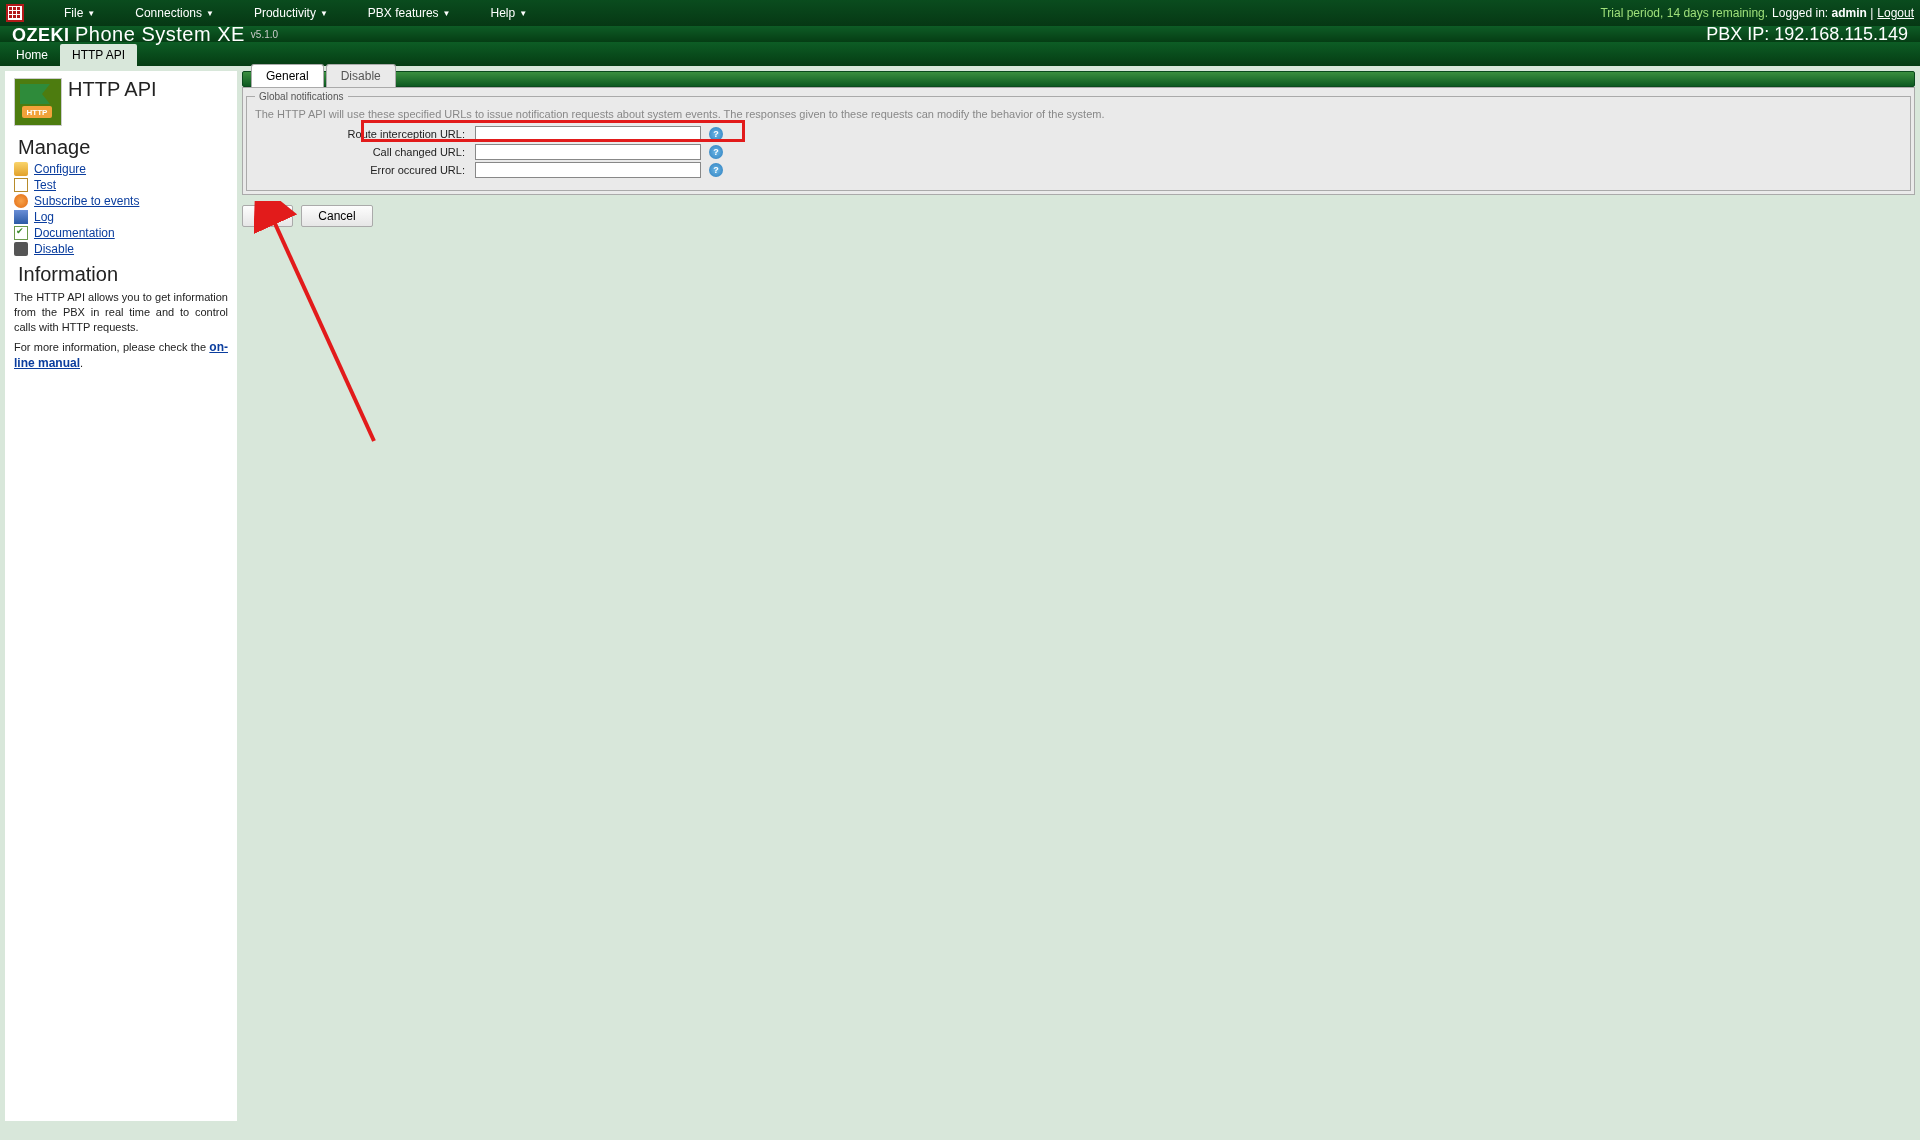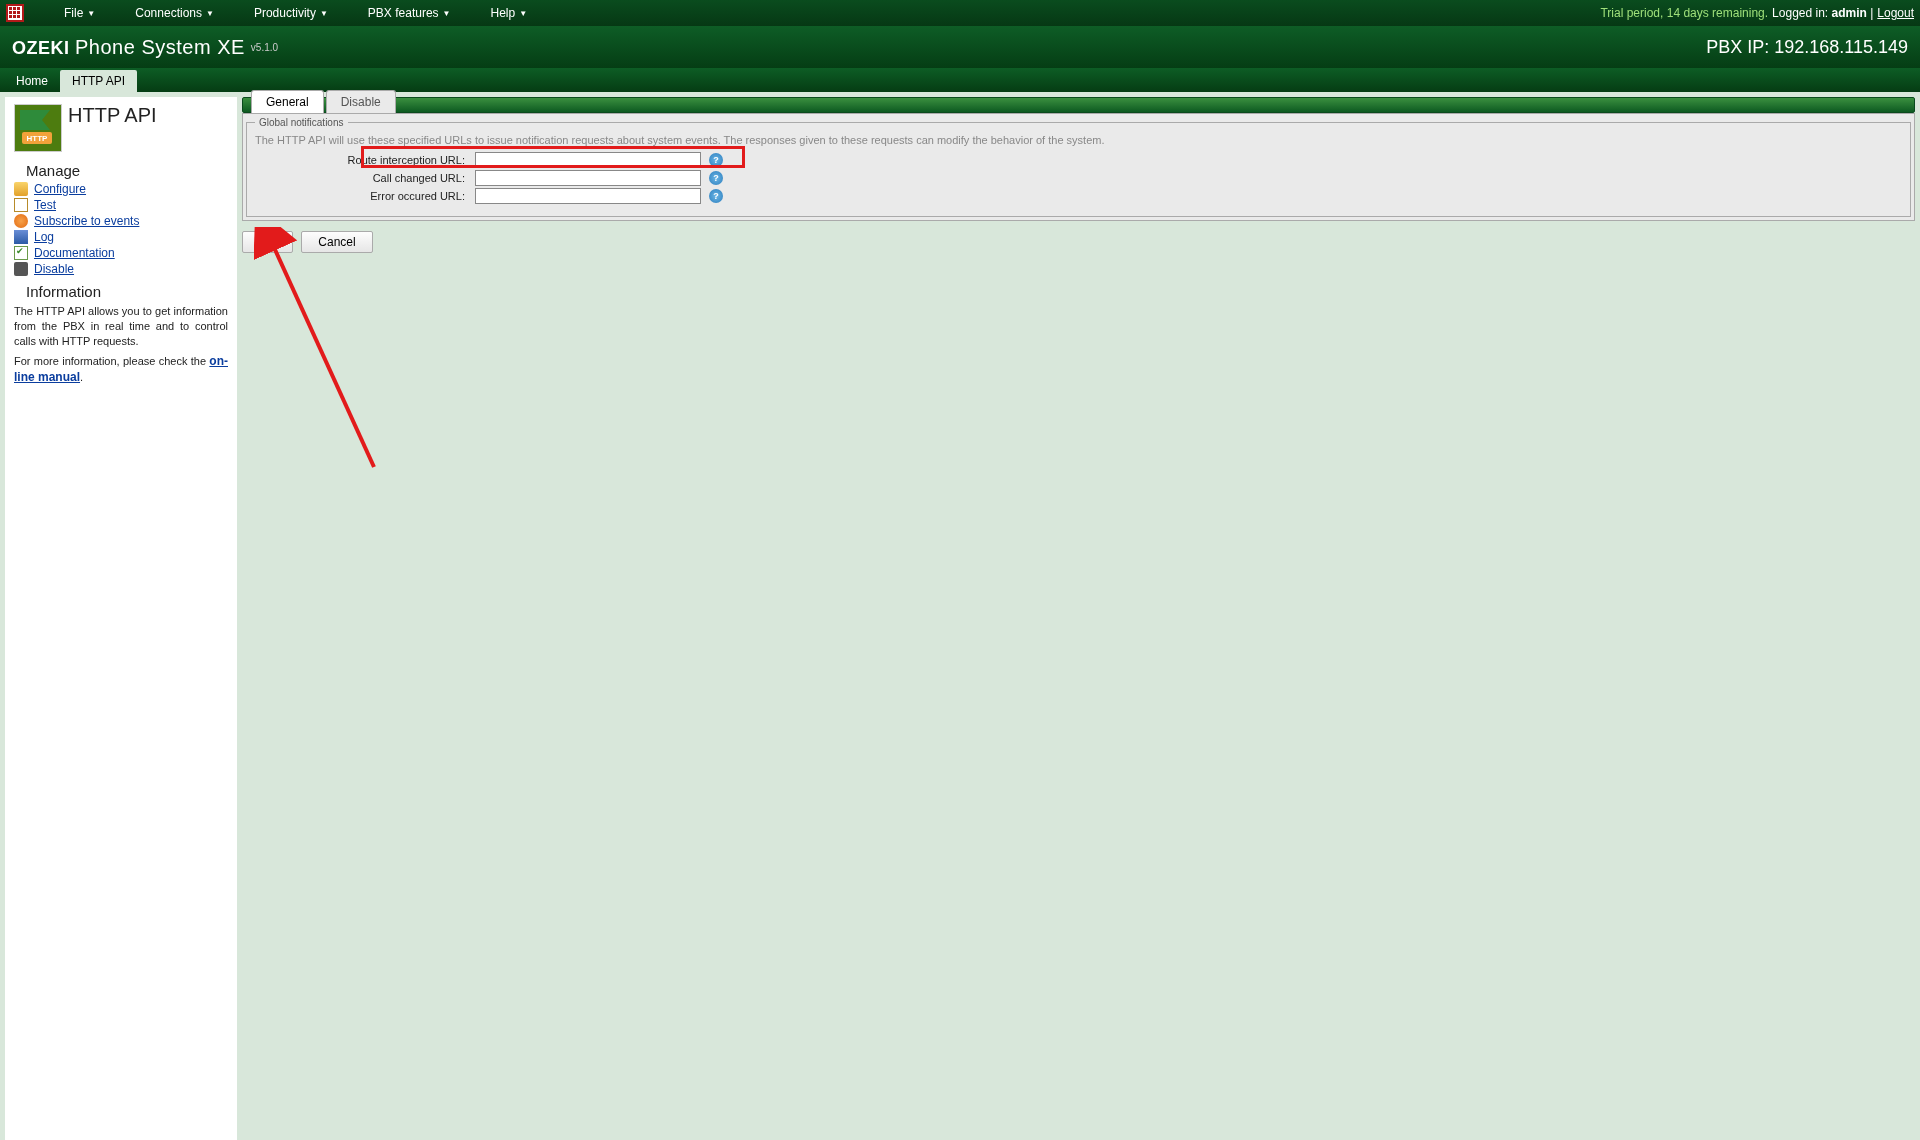--- a/index.html
+++ b/index.html
@@ -10,42 +10,42 @@
   .menubar .logo-sq { width: 18px; height: 18px; background: #b21a1a; margin-right: 10px; display: flex; align-items: center; justify-content: center; font-size: 8px; }
   .menubar .menu-item { padding: 0 10px; height: 26px; display: flex; align-items: center; cursor: pointer; color: #fff; }
   .caret { margin-left: 4px; font-size: 8px; }
   .menubar .right { margin-left: auto; display: flex; align-items: flex-end; gap: 4px; }
   .trial { color: #9fe07a; }
   .logged { color: #fff; }
   .logged b { font-weight: bold; }
   .logout { color: #fff; text-decoration: underline; cursor: pointer; }
   
   
-  .titlebar { background: linear-gradient(#0e5d26, #053d14); height: 42px; display: flex; align-items: center; padding: 0 12px; color: #fff; }
+  .titlebar { background: linear-gradient(#0e5d26, #053d14); height: 16px; display: flex; align-items: center; padding: 0 12px; color: #fff; }
   .titlebar .brand { font-size: 18px; letter-spacing: 0.5px; }
   .titlebar .brand1 { font-weight: bold; }
   .titlebar .brand2 { font-weight: normal; font-size: 20px; }
   .titlebar .ver { font-size: 10px; color: #ccc; margin-left: 6px; }
   .titlebar .ip { margin-left: auto; font-size: 18px; }
   
   
   .maintabs { background: linear-gradient(#0d5d25, #053c13); height: 24px; display: flex; align-items: flex-end; padding-left: 4px; text-align: center; }
   .maintab { padding: 4px 12px; color: #fff; font-size: 12px; cursor: pointer; border-top-left-radius: 2px; border-top-right-radius: 2px; }
   .maintab.active { background: #d8e7da; color: #000; }
   
   
   .layout { display: flex; height: calc(1140px - 26px - 30px - 24px); }
   .sidebar { width: 232px; background: #fff; border: 1px solid #fff; margin: 5px 0 5px 5px; padding: 6px 8px; }
   .content { flex: 1; margin: 5px; position: relative; }
   
   
   .sidebar .hdr { display: flex; align-items: flex-start; gap: 6px; margin-bottom: 10px; }
   .sidebar .hdr .icon-http { width: 48px; height: 48px; background:#4d7c0f; border:1px solid #ccc; display:flex; align-items:center; justify-content:center; }
   .sidebar .hdr h2 { font-size: 20px; font-weight: normal; color: #222; }
-  .sidebar h3 { font-size: 15px; font-weight: normal; margin: 6px 12px 2px; color: #222; }
+  .sidebar h3 { font-size: 20px; font-weight: normal; margin: 6px 4px 2px; color: #222; }
   .sidebar ul { list-style: none; }
   .sidebar li { display: flex; align-items: center; gap: 6px; padding: 1px 0; }
   .sidebar li .i { width: 14px; height: 14px; display:inline-block; }
   .sidebar a { color: #0a3d9e; text-decoration: underline; font-size: 12px; cursor: pointer; }
   .sidebar p { font-size: 11px; color: #222; text-align: justify; margin-top: 4px; line-height: 1.35; }
   .sidebar p .lnk { color: #0a3d9e; text-decoration: underline; font-weight: bold; }
   
   
   .tabstrip { background: linear-gradient(#3a8f3f, #0d5a21); height: 16px; border: 1px solid #0a4a1d; display: flex; align-items: flex-end; padding-left: 8px; position: relative; border-radius:2px; }
   .tabstrip .tab { background: #eaeaea; border: 1px solid #aaa; border-bottom: none; padding: 4px 14px; margin-right: 2px; font-size: 12px; color: #555; cursor: pointer; border-top-left-radius: 3px; border-top-right-radius: 3px; position: relative; top: 1px;}

